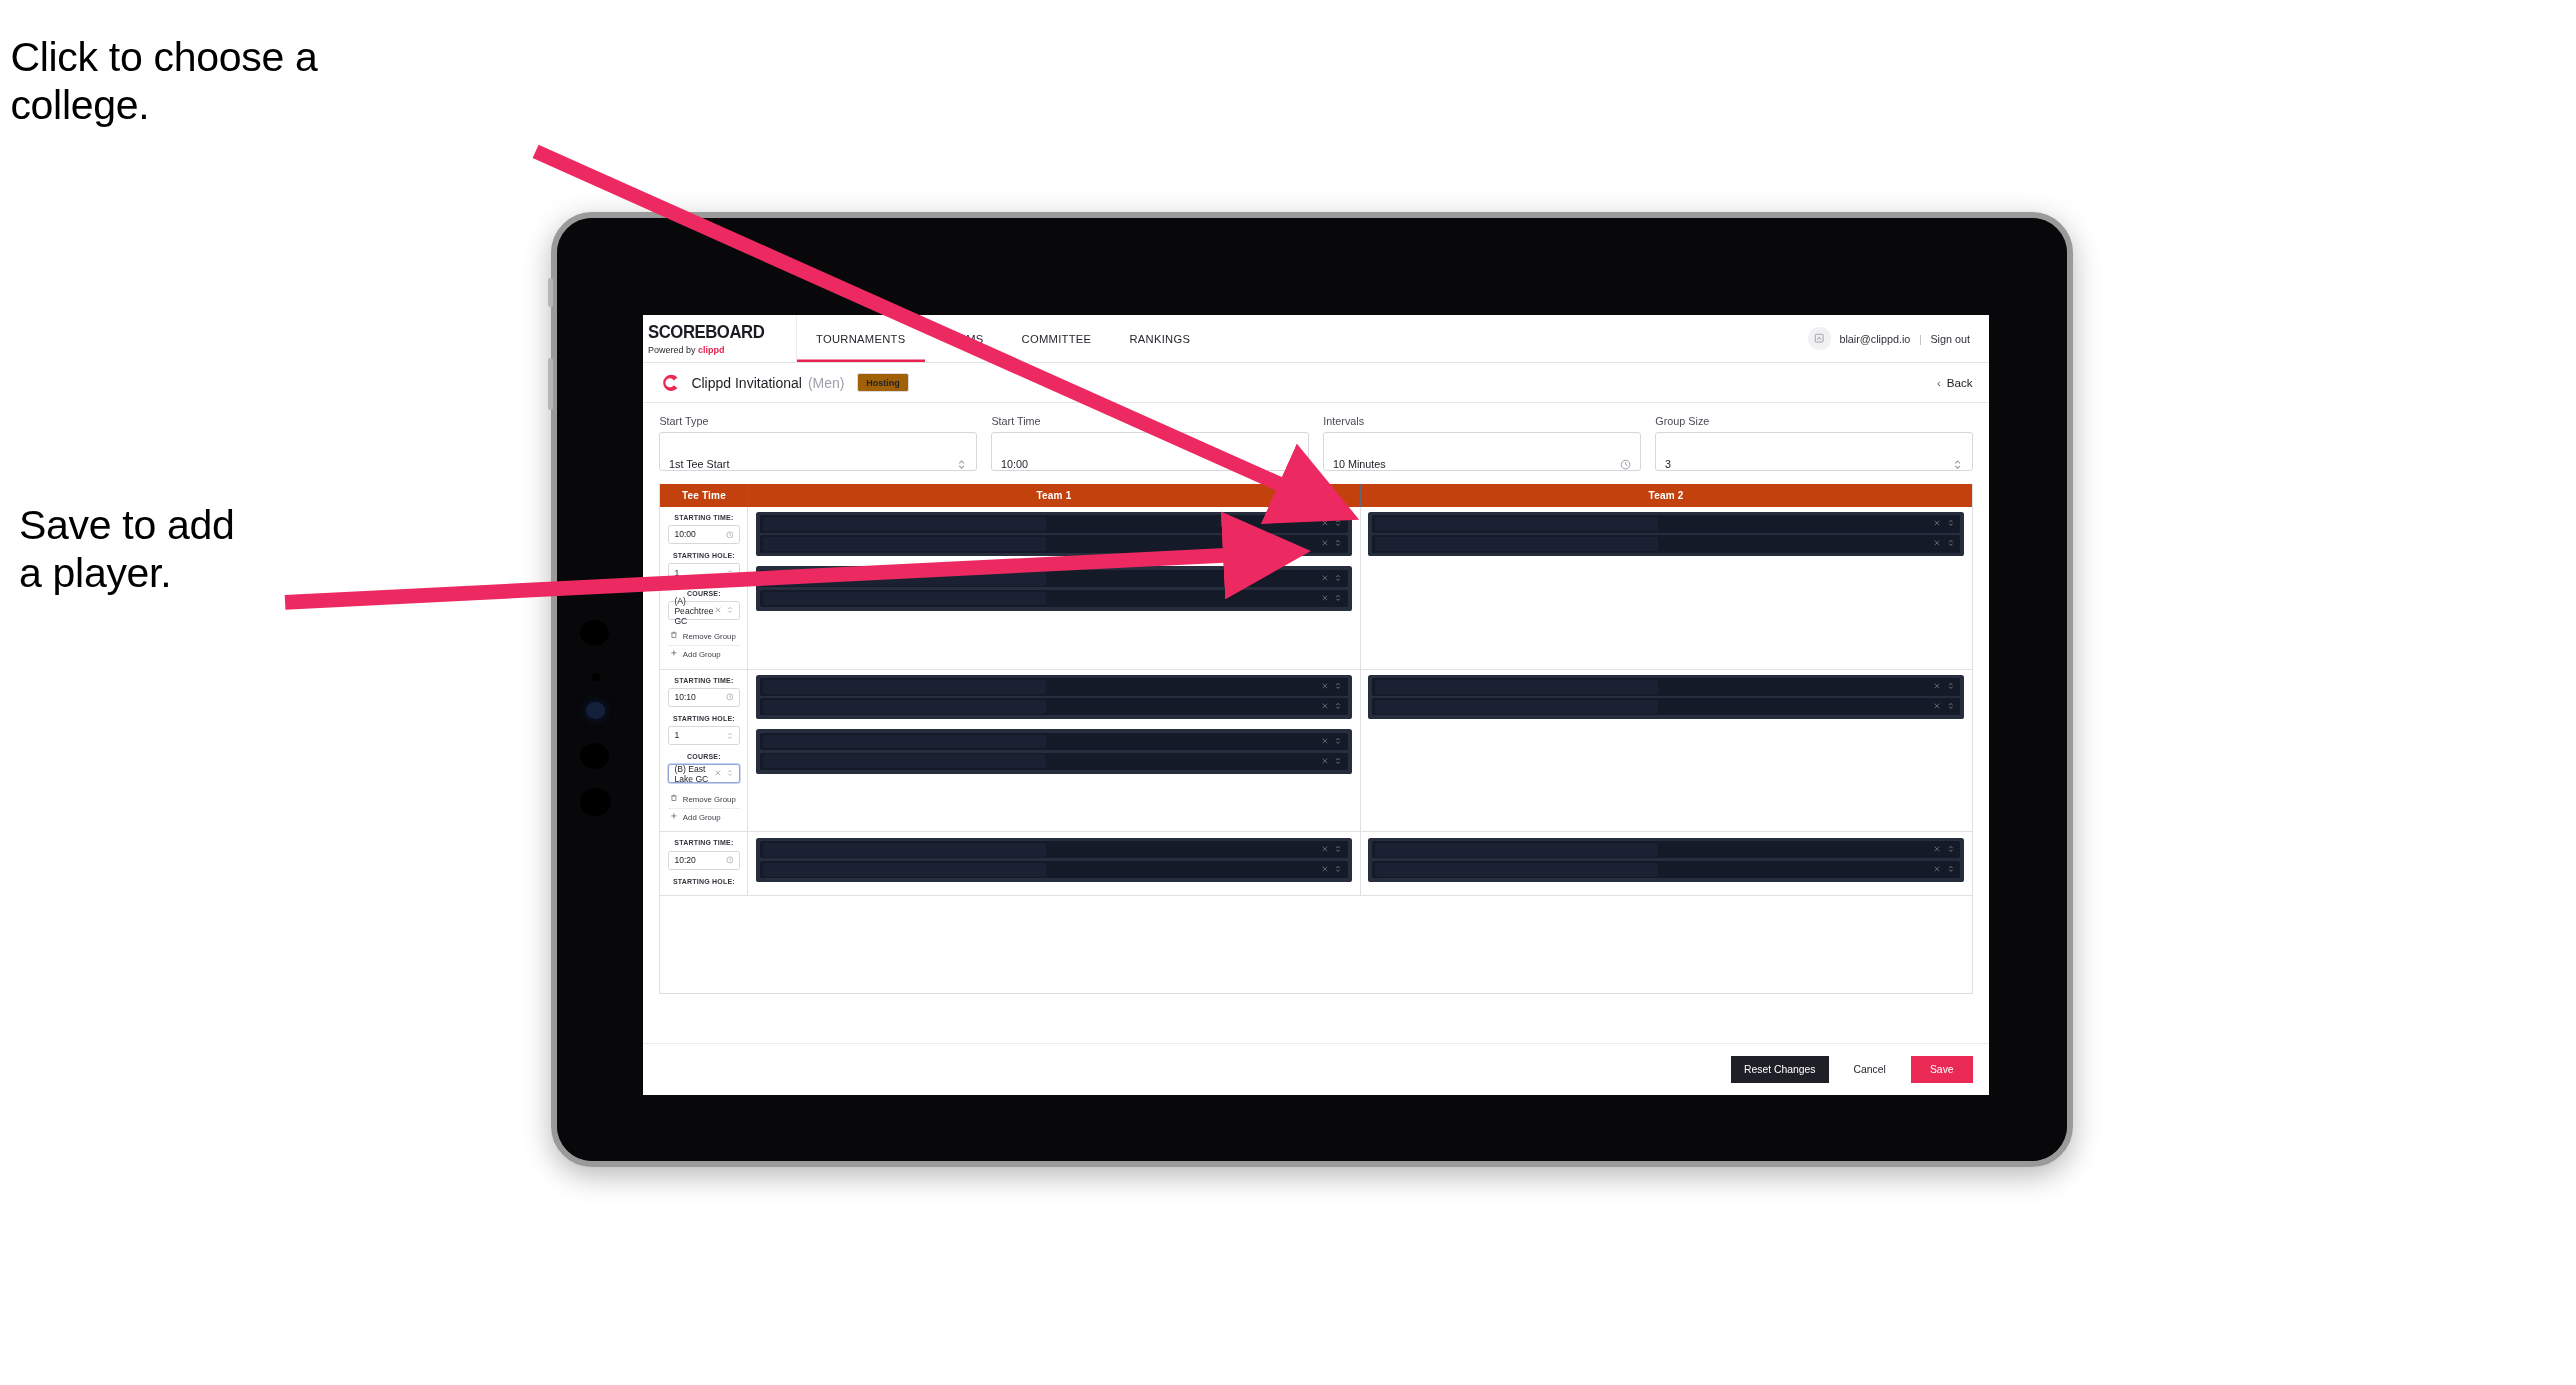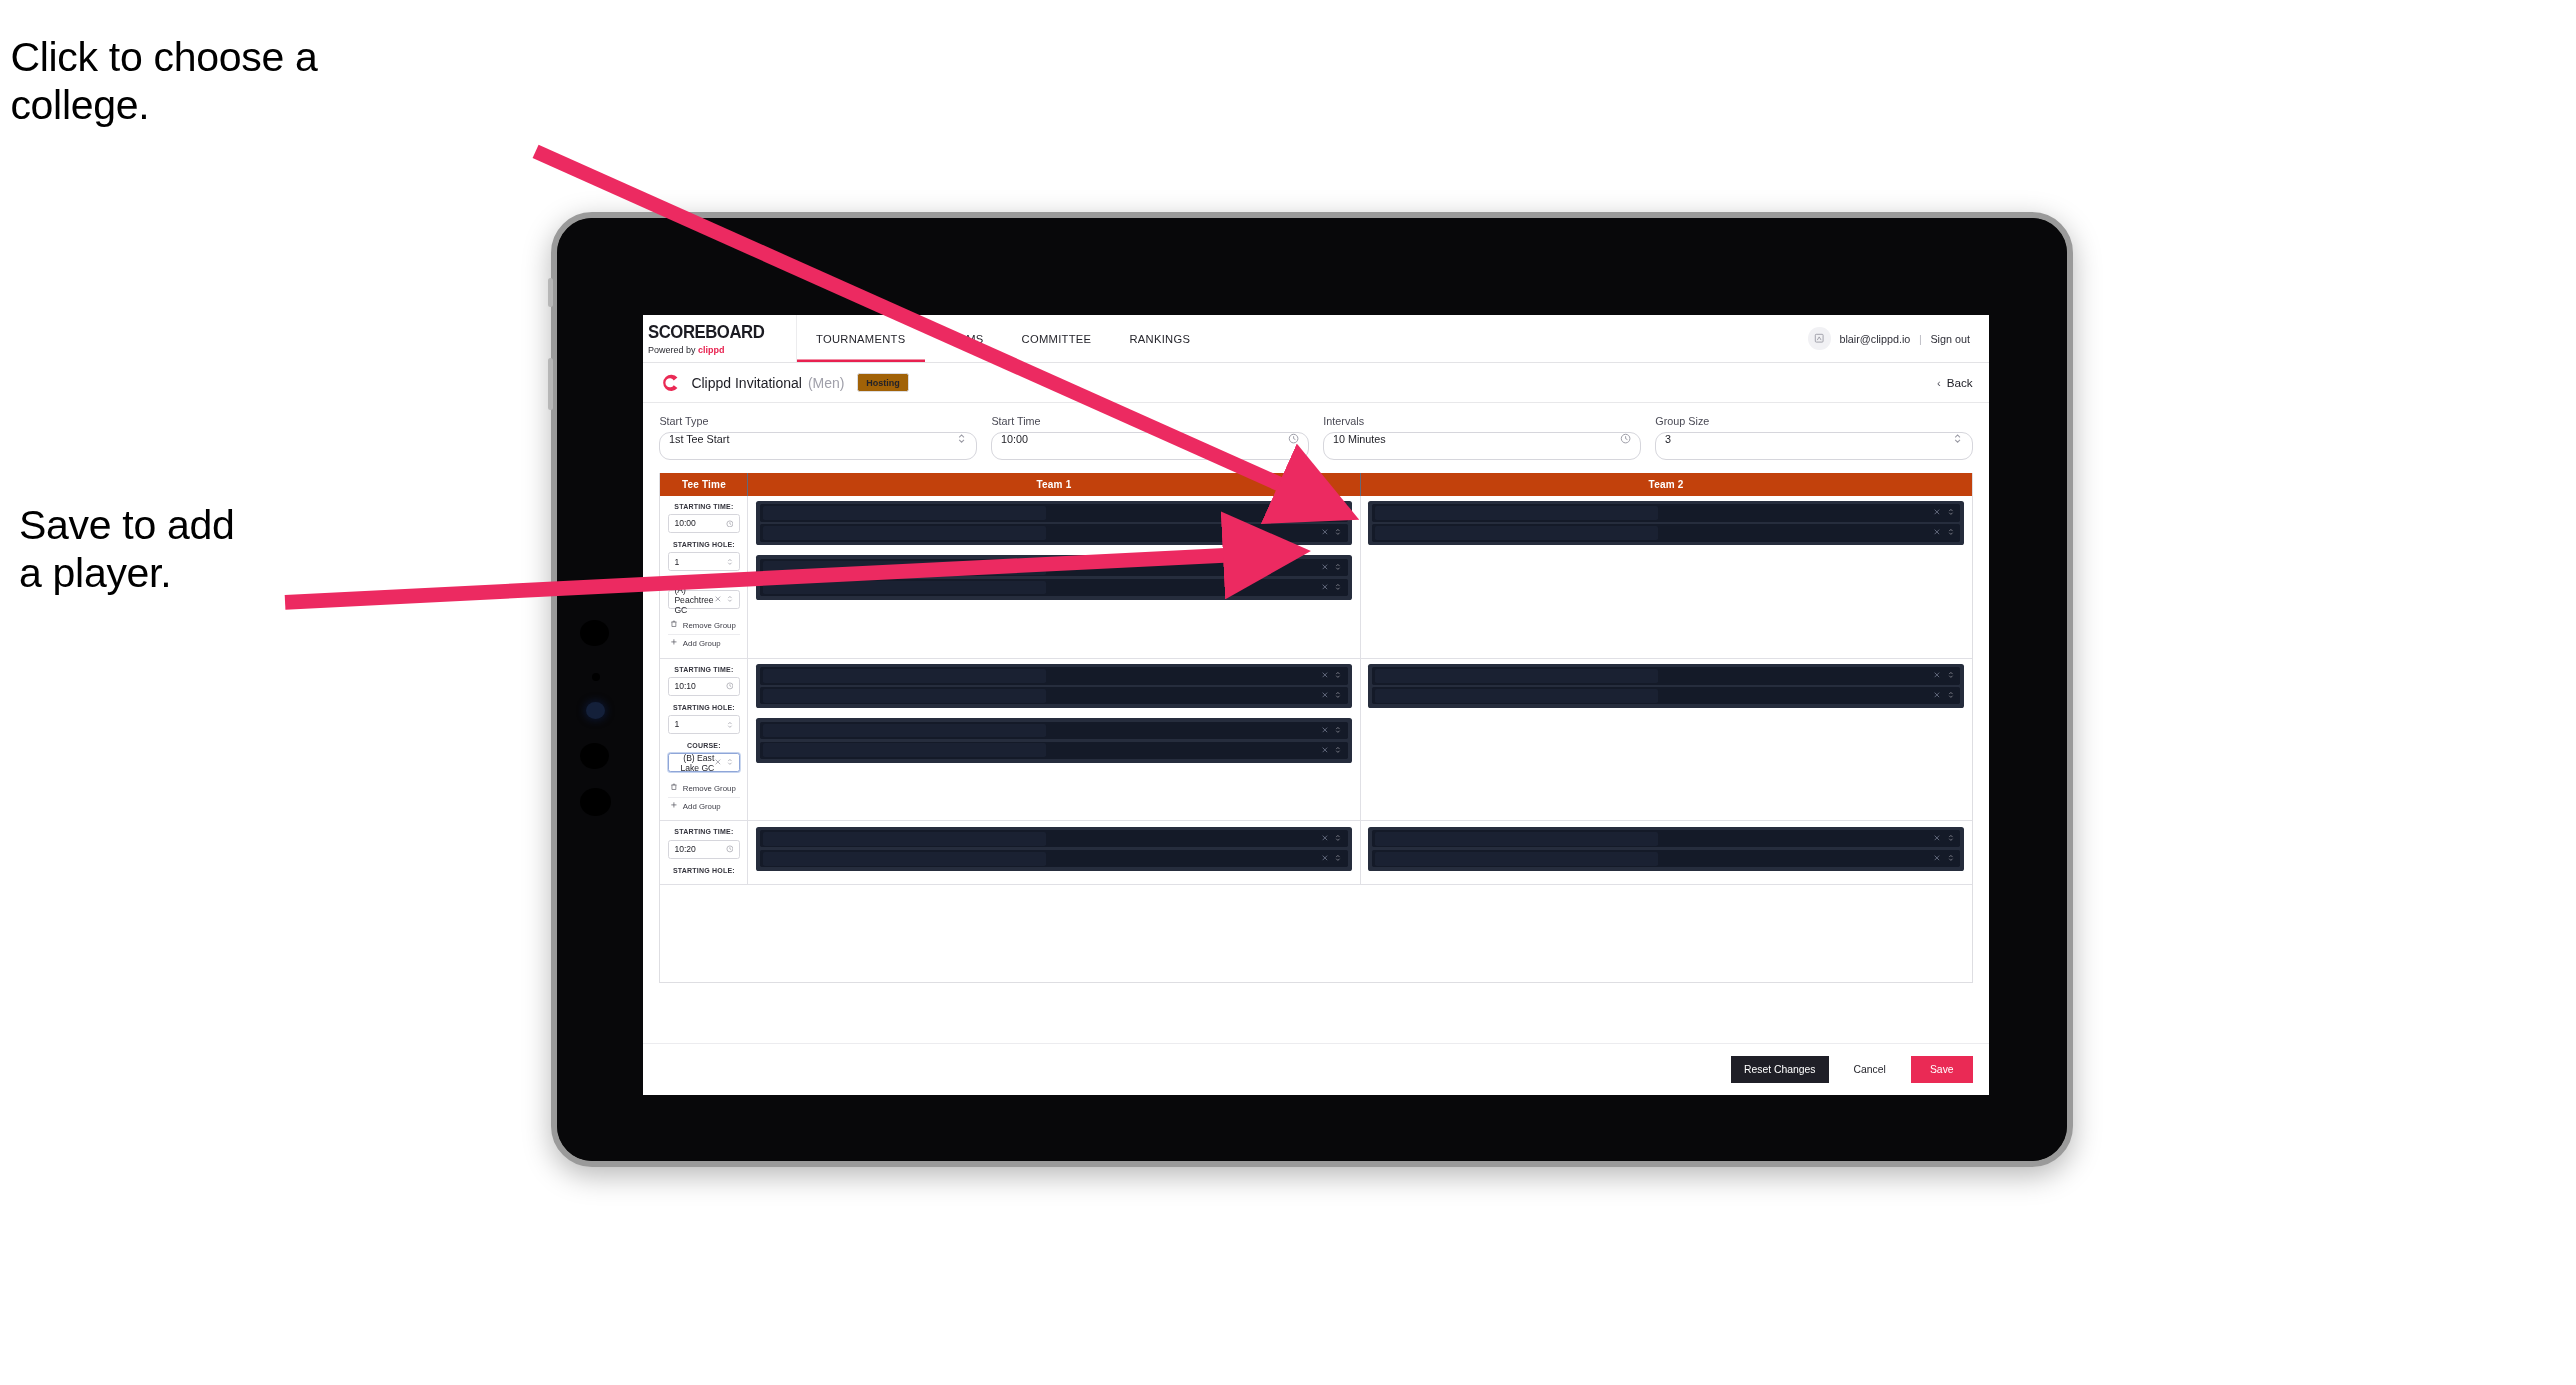--- a/index.html
+++ b/index.html
@@ -108,22 +108,22 @@
   }
   .back-link { margin-left: auto; display: flex; align-items: center; gap: 6px;
                font-size: 11.7px; color: #22222a; cursor: pointer; }
   .back-chev { font-size: 11.2px; color: #55555f; }
 
   
   .filters { display: flex; gap: 14.7px; padding: 12px 16.4px 10.4px 16.4px; background: #fff; }
   .field { flex: 1; display: flex; flex-direction: column; }
   .field-label { font-size: 10.8px; color: #4a4a55; margin-bottom: 5.2px; }
   .control {
-    height: 28px; border: 0.9px solid #d6d6dc; border-radius: 11px; background: #fff;
-    display: flex; align-items: flex-start; padding: 0 8.6px;
+    height: 39px; border: 0.9px solid #d6d6dc; border-radius: 3px; background: #fff;
+    display: flex; align-items: flex-end; padding: 0 8.6px;
     font-size: 10.8px; color: #1d1d24; cursor: pointer;
   }
   .control .val { flex: 1; }
   .ctrl-ic { color: #8e8e99; display: flex; align-items: center; }
   .ctrl-ic svg { width: 11.2px; height: 11.2px; }
 
   
   .table-wrap { margin: 2.6px 16.4px 0 16.4px; border: 0.9px solid #dedee2; border-top: none;
                 background: #fff; height: 510px; overflow: hidden; position: relative; }
   .thead { display: flex; background: #c2410c; height: 22.5px; }
@@ -138,21 +138,21 @@
     width: 88px; border-right: 0.9px solid #e0e0e5;
     padding: 7px 7.8px 6px 7.8px; display: flex; flex-direction: column; align-items: stretch;
   }
   .tee-lbl { font-size: 7px; font-weight: bold; color: #33333c; text-align: center;
              letter-spacing: 0.2px; margin-bottom: 4.3px; }
   .tee-input {
     height: 19px; border: 0.9px solid #d6d6dc; border-radius: 2.6px; background: #fff;
     display: flex; align-items: center; padding: 0 5.2px; font-size: 8.6px; color: #1d1d24;
     margin-bottom: 7.8px; cursor: pointer;
   }
-  .tee-input.focused { border-color: #8fa6d8; box-shadow: 0 0 0 0.9px #c5d3ee; text-align: right; }
+  .tee-input.focused { border-color: #8fa6d8; box-shadow: 0 0 0 0.9px #c5d3ee; }
   .tee-input .v { flex: 1; }
   .tee-input .ic { color: #9a9aa4; display: flex; align-items: center; gap: 3.5px; }
   .tee-input .ic svg { width: 7.8px; height: 7.8px; }
   .grp-act { display: flex; align-items: center; gap: 5.2px; font-size: 7.8px; color: #3b3b45;
              padding: 3.5px 1.7px; cursor: pointer; }
   .grp-act svg { width: 7.8px; height: 7.8px; }
   .grp-act.add { border-top: 0.9px solid #ececef; }
 
   .team-col { flex: 1; border-right: 0.9px solid #e0e0e5; padding: 5.2px 7.8px 5.2px 7.8px;
               display: flex; flex-direction: column; gap: 10.4px; }

